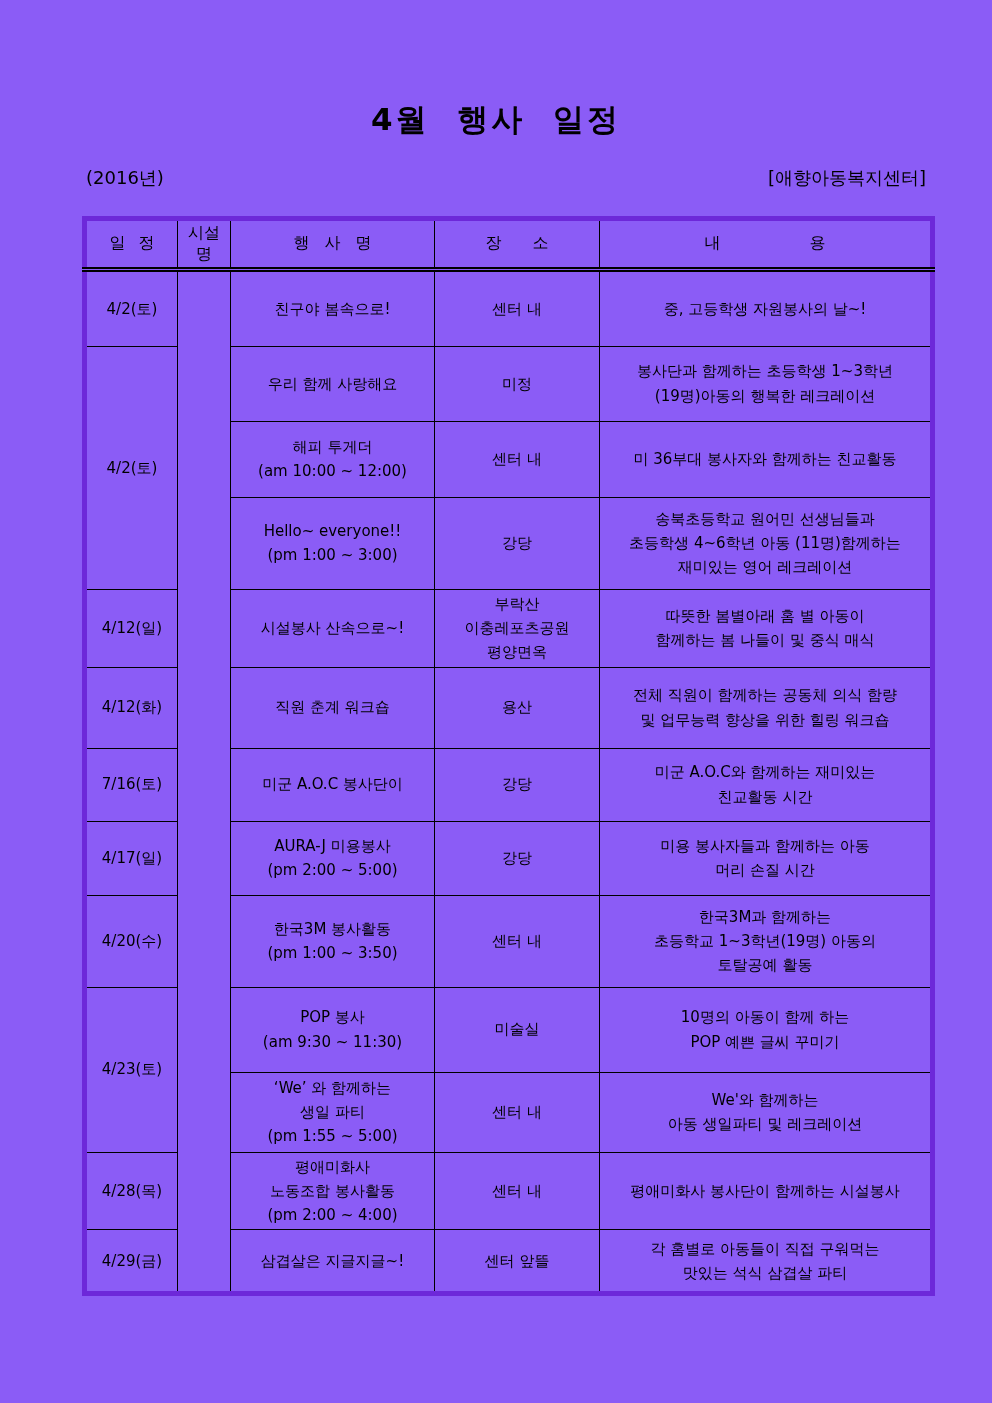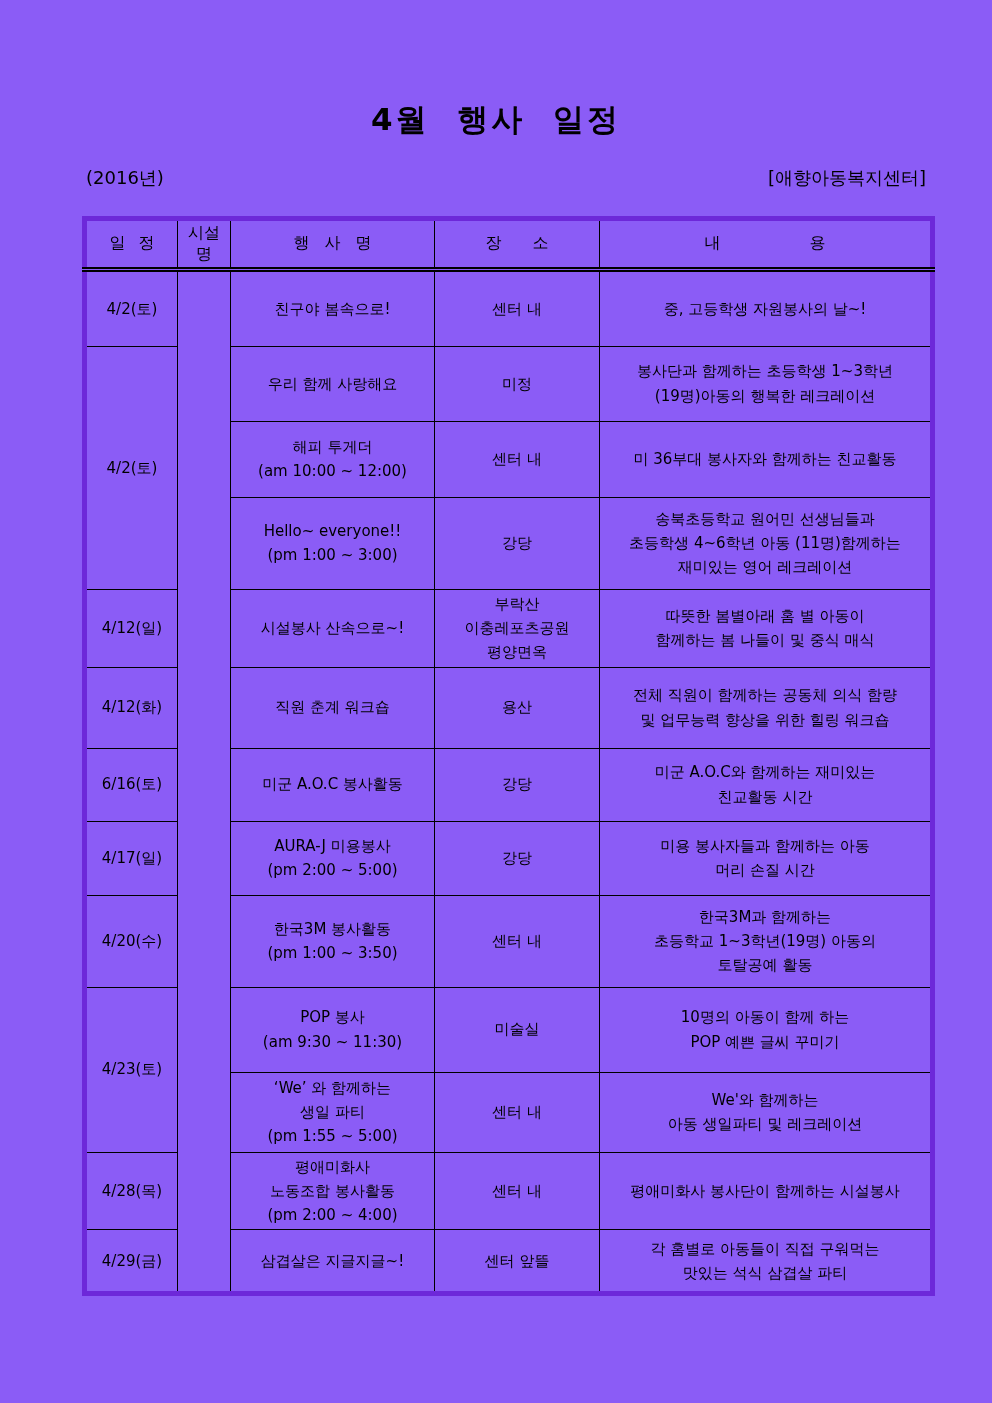--- a/index.html
+++ b/index.html
@@ -131,22 +131,22 @@
 함께하는 봄 나들이 및 중식 매식</td>
         </tr>
         <tr style="height:81px">
           <td class="c-date">4/12(화)</td>
           <td class="c-event">직원 춘계 워크숍</td>
           <td class="c-place">용산</td>
           <td class="c-content">전체 직원이 함께하는 공동체 의식 함량
 및 업무능력 향상을 위한 힐링 워크숍</td>
         </tr>
         <tr style="height:73px">
-          <td class="c-date">6/16(토)</td>
-          <td class="c-event">미군 A.O.C 봉사활동</td>
+          <td class="c-date">7/16(토)</td>
+          <td class="c-event">미군 A.O.C 봉사단이</td>
           <td class="c-place">강당</td>
           <td class="c-content">미군 A.O.C와 함께하는 재미있는
 친교활동 시간</td>
         </tr>
         <tr style="height:74px">
           <td class="c-date">4/17(일)</td>
           <td class="c-event">AURA-J 미용봉사
 (pm 2:00 ~ 5:00)</td>
           <td class="c-place">강당</td>
           <td class="c-content">미용 봉사자들과 함께하는 아동

